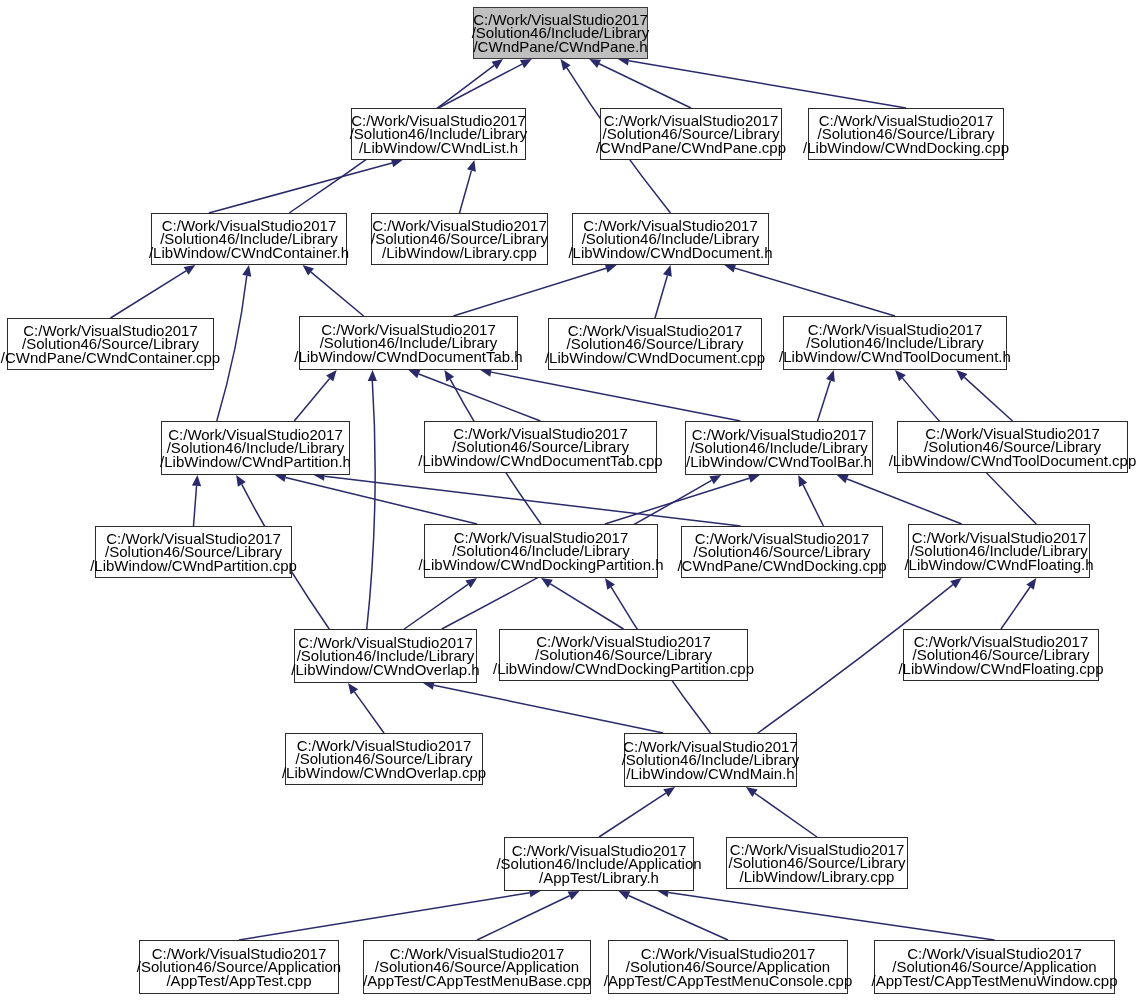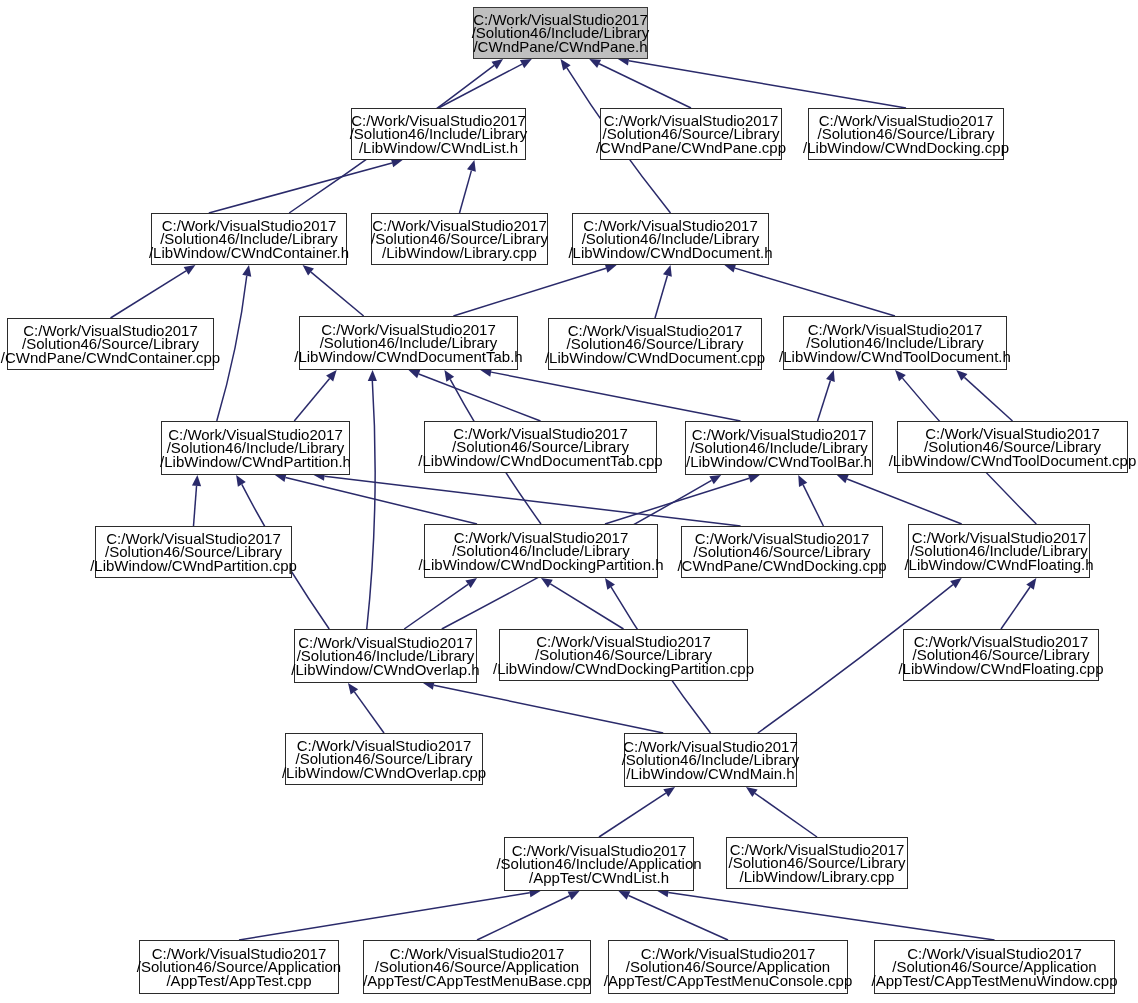--- a/index.html
+++ b/index.html
@@ -156,19 +156,19 @@
     <div class="node" style="left: 897px; top: 421px; width: 231px; height: 52px;"><span class="line">C:/Work/VisualStudio2017</span><span class="line">/Solution46/Source/Library</span><span class="line">/LibWindow/CWndToolDocument.cpp</span></div>
     <div class="node" style="left: 95px; top: 526px; width: 197px; height: 52px;"><span class="line">C:/Work/VisualStudio2017</span><span class="line">/Solution46/Source/Library</span><span class="line">/LibWindow/CWndPartition.cpp</span></div>
     <div class="node" style="left: 424px; top: 524px; width: 234px; height: 54px;"><span class="line">C:/Work/VisualStudio2017</span><span class="line">/Solution46/Include/Library</span><span class="line">/LibWindow/CWndDockingPartition.h</span></div>
     <div class="node" style="left: 681px; top: 526px; width: 202px; height: 52px;"><span class="line">C:/Work/VisualStudio2017</span><span class="line">/Solution46/Source/Library</span><span class="line">/CWndPane/CWndDocking.cpp</span></div>
     <div class="node" style="left: 908px; top: 524px; width: 182px; height: 54px;"><span class="line">C:/Work/VisualStudio2017</span><span class="line">/Solution46/Include/Library</span><span class="line">/LibWindow/CWndFloating.h</span></div>
     <div class="node" style="left: 294px; top: 629px; width: 183px; height: 54px;"><span class="line">C:/Work/VisualStudio2017</span><span class="line">/Solution46/Include/Library</span><span class="line">/LibWindow/CWndOverlap.h</span></div>
     <div class="node" style="left: 499px; top: 629px; width: 249px; height: 52px;"><span class="line">C:/Work/VisualStudio2017</span><span class="line">/Solution46/Source/Library</span><span class="line">/LibWindow/CWndDockingPartition.cpp</span></div>
     <div class="node" style="left: 903px; top: 629px; width: 196px; height: 52px;"><span class="line">C:/Work/VisualStudio2017</span><span class="line">/Solution46/Source/Library</span><span class="line">/LibWindow/CWndFloating.cpp</span></div>
     <div class="node" style="left: 285px; top: 733px; width: 198px; height: 52px;"><span class="line">C:/Work/VisualStudio2017</span><span class="line">/Solution46/Source/Library</span><span class="line">/LibWindow/CWndOverlap.cpp</span></div>
     <div class="node" style="left: 624px; top: 733px; width: 173px; height: 54px;"><span class="line">C:/Work/VisualStudio2017</span><span class="line">/Solution46/Include/Library</span><span class="line">/LibWindow/CWndMain.h</span></div>
-    <div class="node" style="left: 504px; top: 837px; width: 190px; height: 54px;"><span class="line">C:/Work/VisualStudio2017</span><span class="line">/Solution46/Include/Application</span><span class="line">/AppTest/CWndList.h</span></div>
+    <div class="node" style="left: 504px; top: 837px; width: 190px; height: 54px;"><span class="line">C:/Work/VisualStudio2017</span><span class="line">/Solution46/Include/Application</span><span class="line">/AppTest/Library.h</span></div>
     <div class="node" style="left: 726px; top: 837px; width: 182px; height: 52px;"><span class="line">C:/Work/VisualStudio2017</span><span class="line">/Solution46/Source/Library</span><span class="line">/LibWindow/Library.cpp</span></div>
     <div class="node" style="left: 139px; top: 940px; width: 200px; height: 54px;"><span class="line">C:/Work/VisualStudio2017</span><span class="line">/Solution46/Source/Application</span><span class="line">/AppTest/AppTest.cpp</span></div>
     <div class="node" style="left: 363px; top: 940px; width: 228px; height: 54px;"><span class="line">C:/Work/VisualStudio2017</span><span class="line">/Solution46/Source/Application</span><span class="line">/AppTest/CAppTestMenuBase.cpp</span></div>
     <div class="node" style="left: 608px; top: 940px; width: 240px; height: 54px;"><span class="line">C:/Work/VisualStudio2017</span><span class="line">/Solution46/Source/Application</span><span class="line">/AppTest/CAppTestMenuConsole.cpp</span></div>
     <div class="node" style="left: 874px; top: 940px; width: 241px; height: 54px;"><span class="line">C:/Work/VisualStudio2017</span><span class="line">/Solution46/Source/Application</span><span class="line">/AppTest/CAppTestMenuWindow.cpp</span></div>
   </div>
 
 </body></html>

